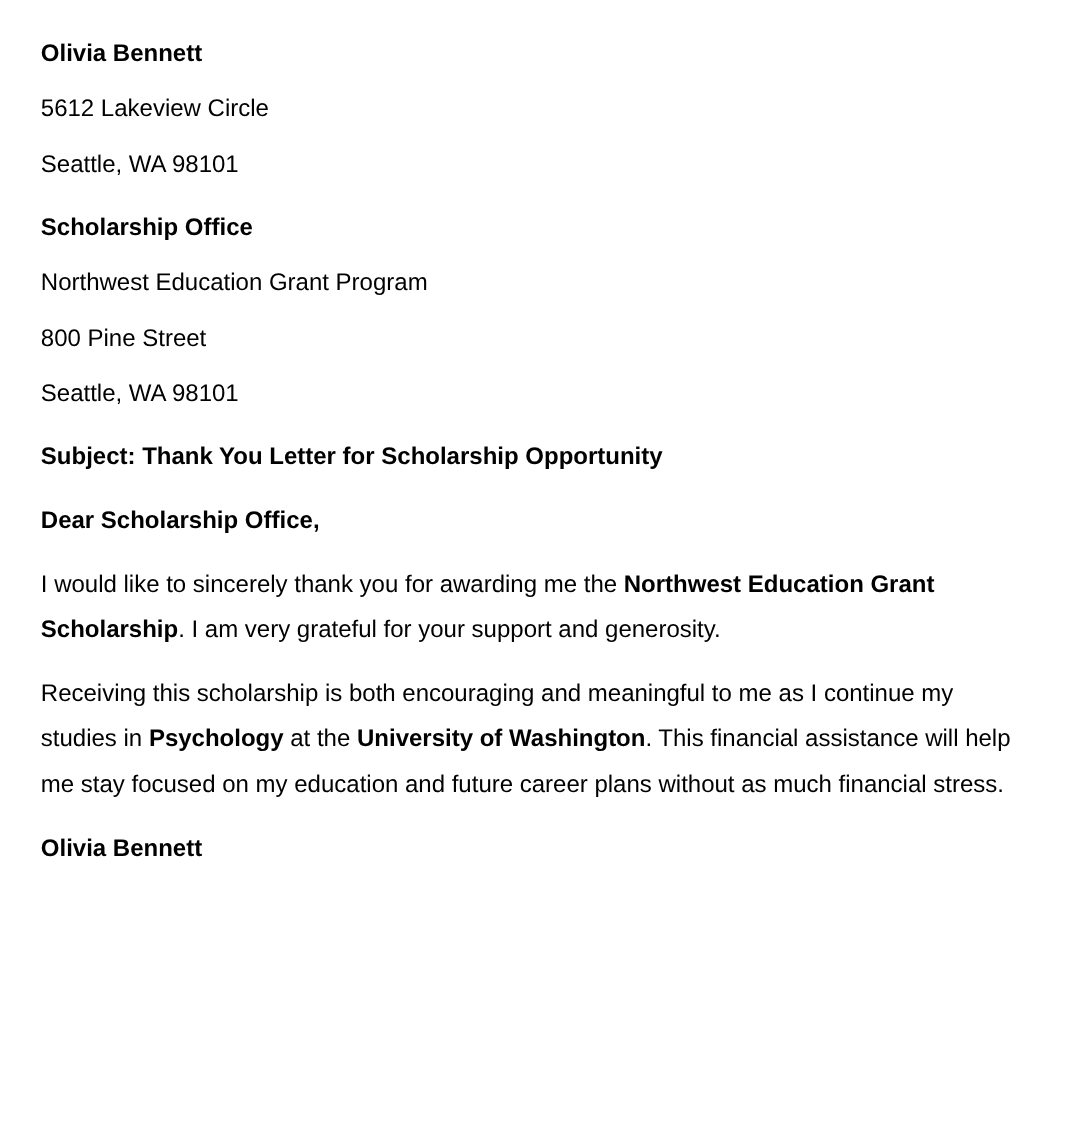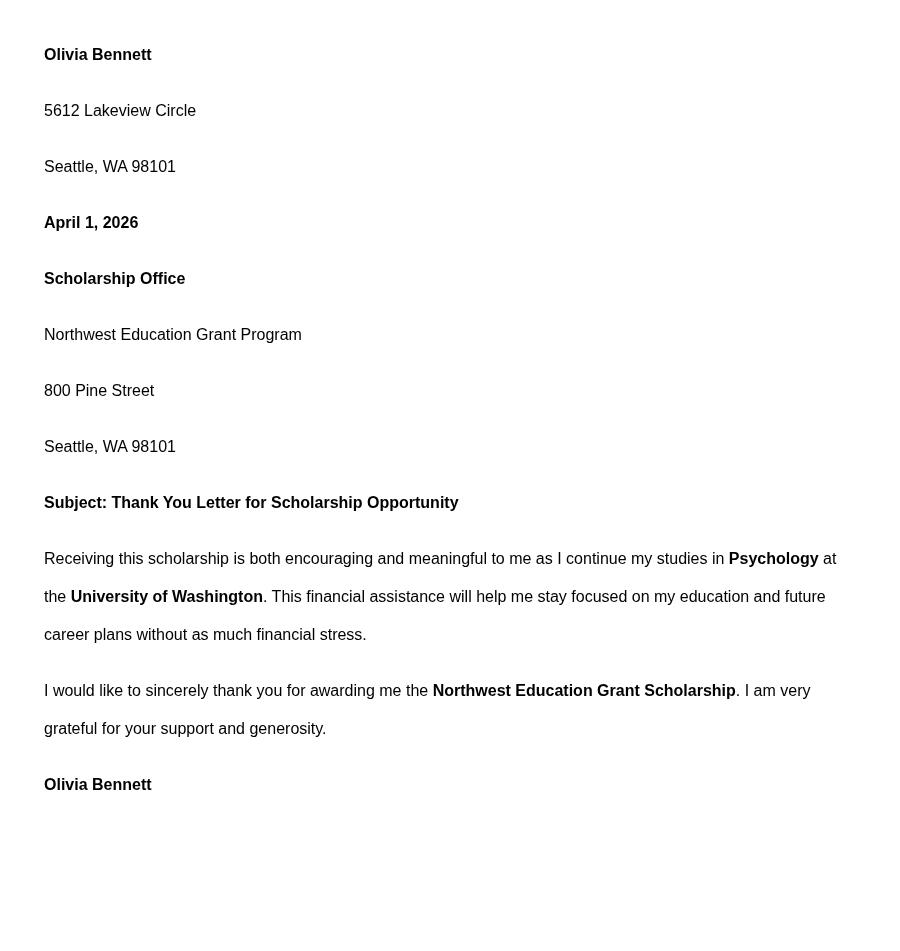--- a/index.html
+++ b/index.html
@@ -17,64 +17,64 @@
   .letter {
     box-sizing: border-box;
     width: 900px;
     padding: 18px 30px 0 26px;
   }
   .block {
     margin: 0 0 15px 0;
     max-width: 842px;
   }
   .line, .para {
-    font-size: 16px;
+    font-size: 20px;
     line-height: 38px;
-    margin: 18px;
+    margin: 8px;
   }
   .para {
     max-width: 842px;
   }
   .b {
     font-weight: 700;
   }
 </style>
 </head>
 <body>
 
 <div class="letter">
 
   <div class="block">
     <p class="line b">Olivia Bennett</p>
     <p class="line">5612 Lakeview Circle</p>
     <p class="line">Seattle, WA 98101</p>
   </div>
 
-  <div class="block">
-    <p class="line b">April 1, 2026</p>
-  </div>
 
   <div class="block">
     <p class="line b">Scholarship Office</p>
     <p class="line">Northwest Education Grant Program</p>
     <p class="line">800 Pine Street</p>
     <p class="line">Seattle, WA 98101</p>
   </div>
 
   <div class="block">
     <p class="line b">Subject: Thank You Letter for Scholarship Opportunity</p>
   </div>
 
-
   <div class="block">
-    <p class="para"><span>Receiving this scholarship is both encouraging and meaningful to me as I continue my studies in </span><span class="b">Psychology</span><span> at the </span><span class="b">University of Washington</span><span>. This financial assistance will help me stay focused on my education and future career plans without as much financial stress.</span></p>
+    <p class="line b">Dear Scholarship Office,</p>
   </div>
 
   <div class="block">
     <p class="para"><span>I would like to sincerely thank you for awarding me the </span><span class="b">Northwest Education Grant Scholarship</span><span>. I am very grateful for your support and generosity.</span></p>
+  </div>
+
+  <div class="block">
+    <p class="para"><span>Receiving this scholarship is both encouraging and meaningful to me as I continue my studies in </span><span class="b">Psychology</span><span> at the </span><span class="b">University of Washington</span><span>. This financial assistance will help me stay focused on my education and future career plans without as much financial stress.</span></p>
   </div>
 
 
   <div class="block">
     <p class="line b">Olivia Bennett</p>
   </div>
 
 </div>
 
 </body></html>

